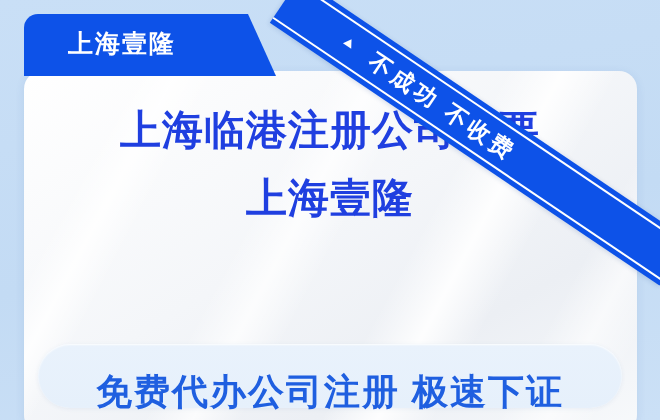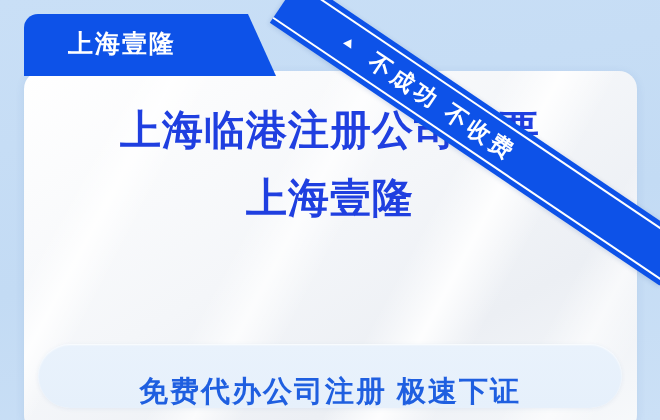--- a/index.html
+++ b/index.html
@@ -93,21 +93,21 @@
     height: 64px;
     background: linear-gradient(180deg, #e9f2fc 0%, #e6f0fb 100%);
     border-radius: 32px;
     box-shadow: inset 0 1px 2px rgba(255,255,255,.9), 0 1px 4px rgba(60,100,170,.08);
     z-index: 6;
     display: flex;
     align-items: center;
     justify-content: center;
   }
   .cta-pill-label {
-    font-size: 29px;
+    font-size: 36px;
     font-weight: 700;
     color: #1f5fe0;
     letter-spacing: 2px;
     white-space: nowrap;
     margin-top: 32px;
   }
 
   
   .ribbon {
     position: absolute;

